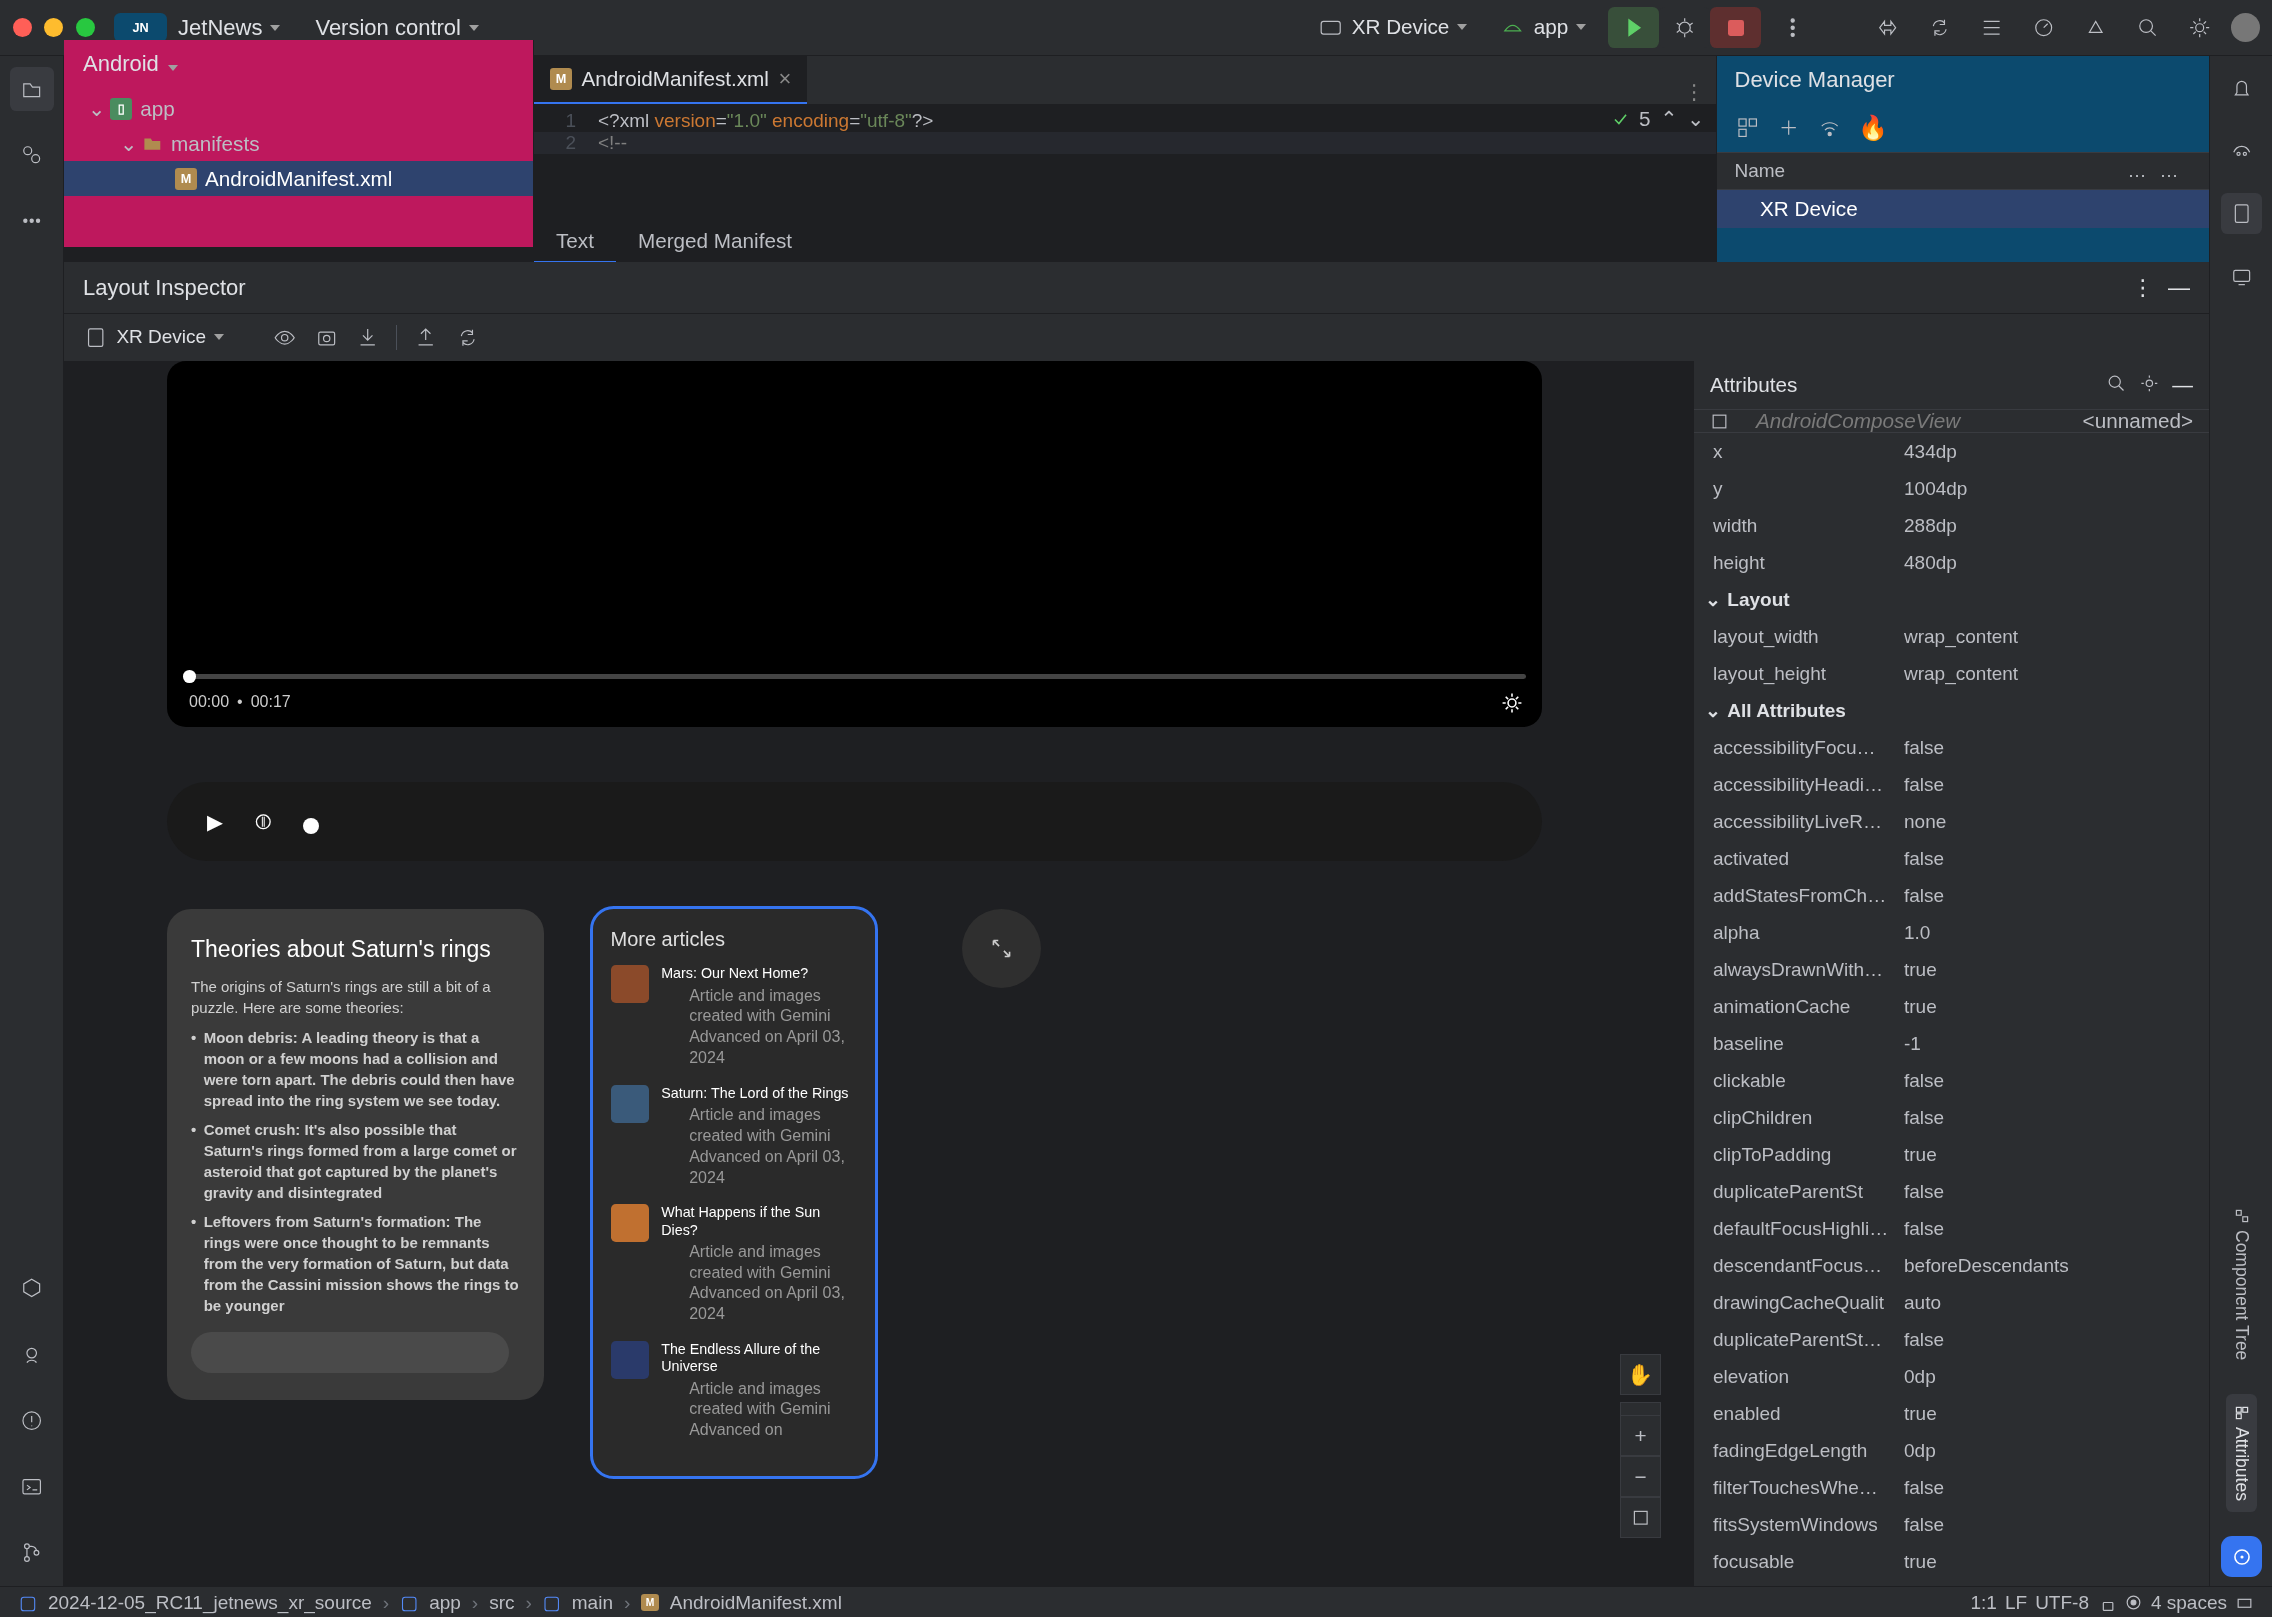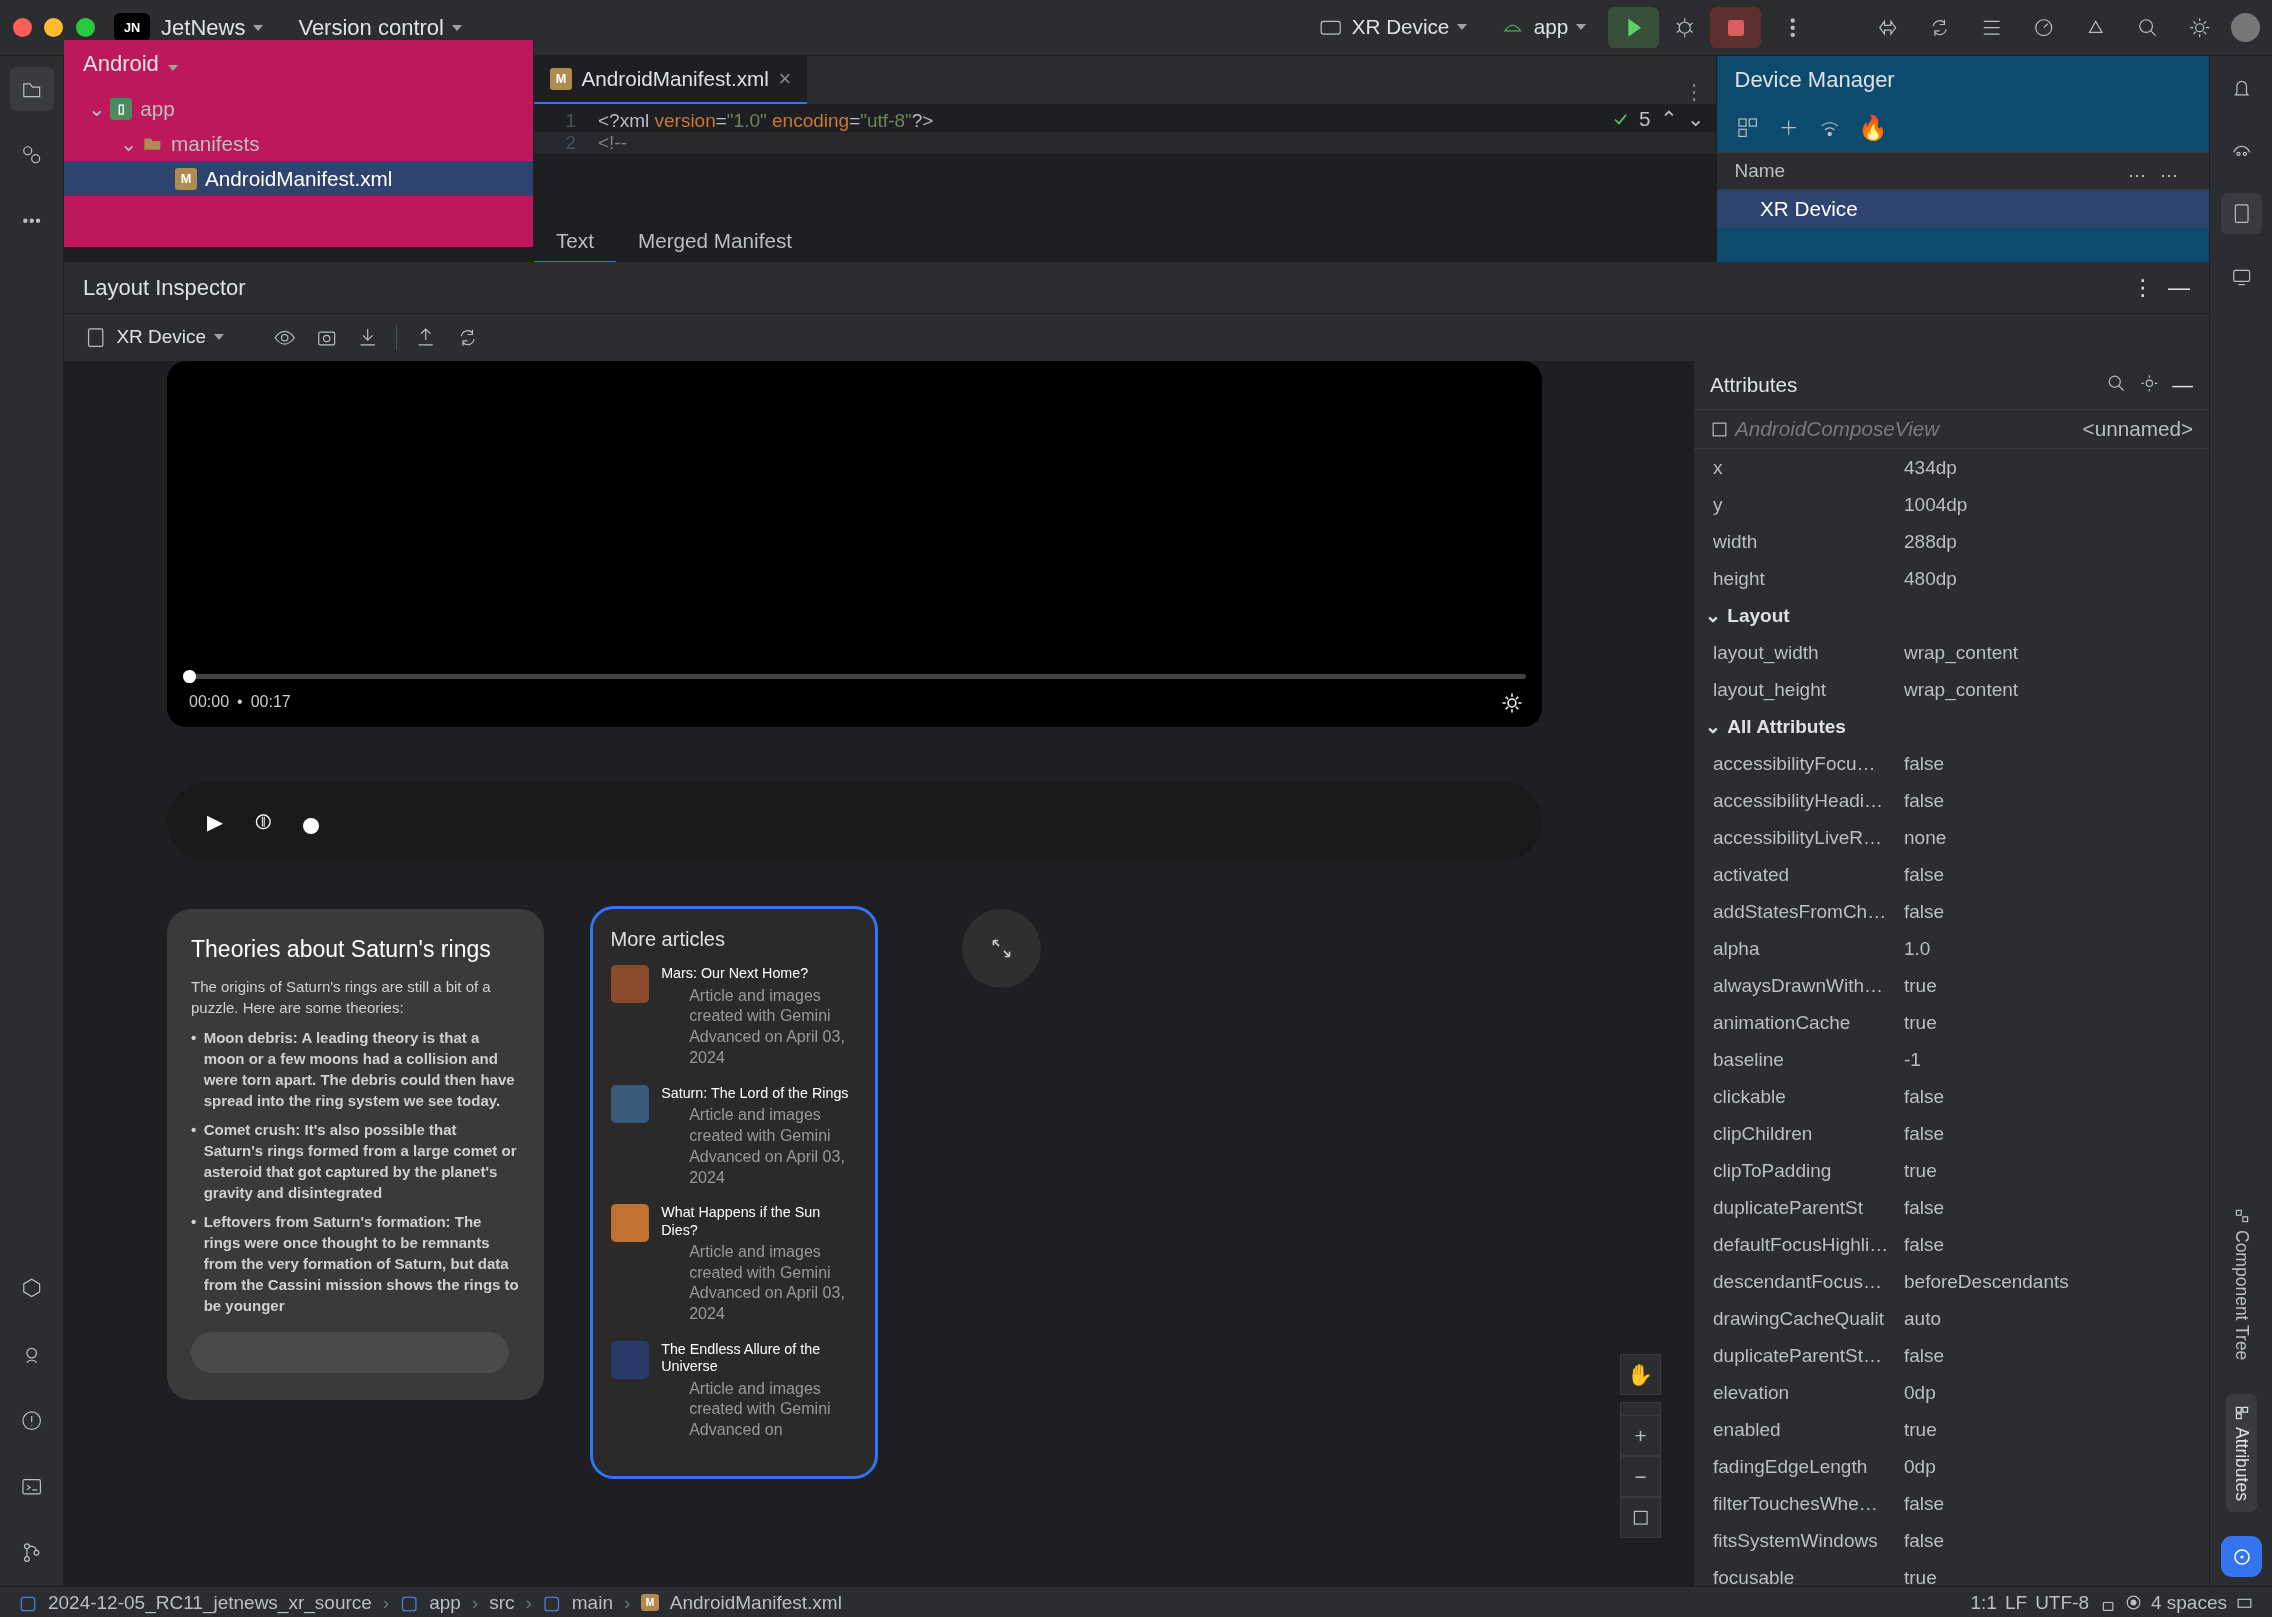--- a/index.html
+++ b/index.html
@@ -3,21 +3,21 @@
 <meta charset="utf-8">
 <style>
 * { margin:0; padding:0; box-sizing:border-box; font-family:-apple-system,BlinkMacSystemFont,"Segoe UI",sans-serif; -webkit-font-smoothing:antialiased; }
 body { background:#1e1f22; color:#bcbec4; font-size:20.7px; width:2273px; height:1618px; overflow:hidden; position:relative; }
 svg { display:block; }
 
 
 .topbar { height:56px; background:#2b2d30; display:flex; align-items:center; padding:0 12.7px; gap:11px; border-bottom:0.8px solid #1e1f22; }
 .traffic { display:flex; gap:12.7px; }
 .tl { width:19px; height:19px; border-radius:50%; } .tl.r{background:#ff5f57}.tl.y{background:#febc2e}.tl.g{background:#28c840}
-.proj-badge { width:36px; height:29px; border-radius:6.4px; background:#000000; color:#fff; font-size:12.7px; font-weight:600; display:flex; align-items:center; justify-content:center; margin-left:8px; }
+.proj-badge { width:53px; height:29px; border-radius:6.4px; background:#0c4a6e; color:#fff; font-size:12.7px; font-weight:600; display:flex; align-items:center; justify-content:center; margin-left:8px; }
 .tb-text { color:#dfe1e5; font-size:22px; display:flex; align-items:center; gap:8px; cursor:pointer; }
 .chev::after { content:''; width:0; height:0; border-left:5.6px solid transparent; border-right:5.6px solid transparent; border-top:6.4px solid #a0a0a0; display:inline-block; }
 .spacer { flex:1; }
 .tb-icon { width:41px; height:41px; display:flex; align-items:center; justify-content:center; color:#bcbec4; border-radius:6.4px; }
 .tb-btn { padding:6.4px 11px; display:flex; align-items:center; gap:8px; color:#dfe1e5; }
 .run-cluster { display:flex; gap:0; }
 .run-cluster .tb-icon { width:51px; height:41px; }
 .rc-green { background:#384f3a; } .rc-play svg path{stroke:#5fd068}
 .rc-debug { background:#2b2d30; }
 .rc-stop { background:#5e2f2f; } .rc-stop rect{fill:#db5c5c}
@@ -106,21 +106,21 @@
 .ma-thumb.b{background:#3a5a7a}.ma-thumb.c{background:#c07030}.ma-thumb.d{background:#2a3a6a}
 .ma-txt h5 { font-size:14.3px; color:#fff; font-weight:500; line-height:1.2; margin-bottom:3.2px; }
 .ma-txt p { font-size:16px; color:#999; line-height:1.3;margin-left:28px; }
 
 .fab-big { position:absolute; left:898px; top:548px; width:79px; height:79px; border-radius:50%; background:#2f2f2f; display:flex; align-items:center; justify-content:center; color:#ccc; }
 
 
 .attr-panel { width:516px; background:#2b2d30; border-left:0.8px solid #1e1f22; display:flex; flex-direction:column; }
 .attr-head { height:48px; display:flex; align-items:center; padding:0 16px; font-size:20.7px; color:#dfe1e5; }
 .attr-head-r { margin-left:auto; display:flex; gap:12.7px; }
-.attr-type { height:40px; display:flex; align-items:center; padding:0 16px; gap:6px; border-top:0.8px solid #393b40; border-bottom:0.8px solid #393b40; }
+.attr-type { height:24px; display:flex; align-items:center; padding:0 16px; gap:27px; border-top:0.8px solid #393b40; border-bottom:0.8px solid #393b40; }
 .attr-type .tn { color:#7a7a7a; font-style:italic; }
 .attr-type .un { margin-left:auto; color:#bcbec4; }
 .attr-list { flex:1; overflow-y:auto; }
 .attr-list::-webkit-scrollbar{width:12.7px}.attr-list::-webkit-scrollbar-thumb{background:#4b5059;border-radius:6.4px}
 .ag-head { height:37px; display:flex; align-items:center; padding:0 11px; gap:8px; font-weight:600; color:#dfe1e5; font-size:19px; }
 .ag-head .tw { transform:rotate(0); }
 .attr-row { height:37px; display:flex; align-items:center; padding:0 19px; font-size:19px; }
 .attr-k { width:191px; color:#bcbec4; overflow:hidden; text-overflow:ellipsis; white-space:nowrap; }
 .attr-v { color:#bcbec4; }
 

